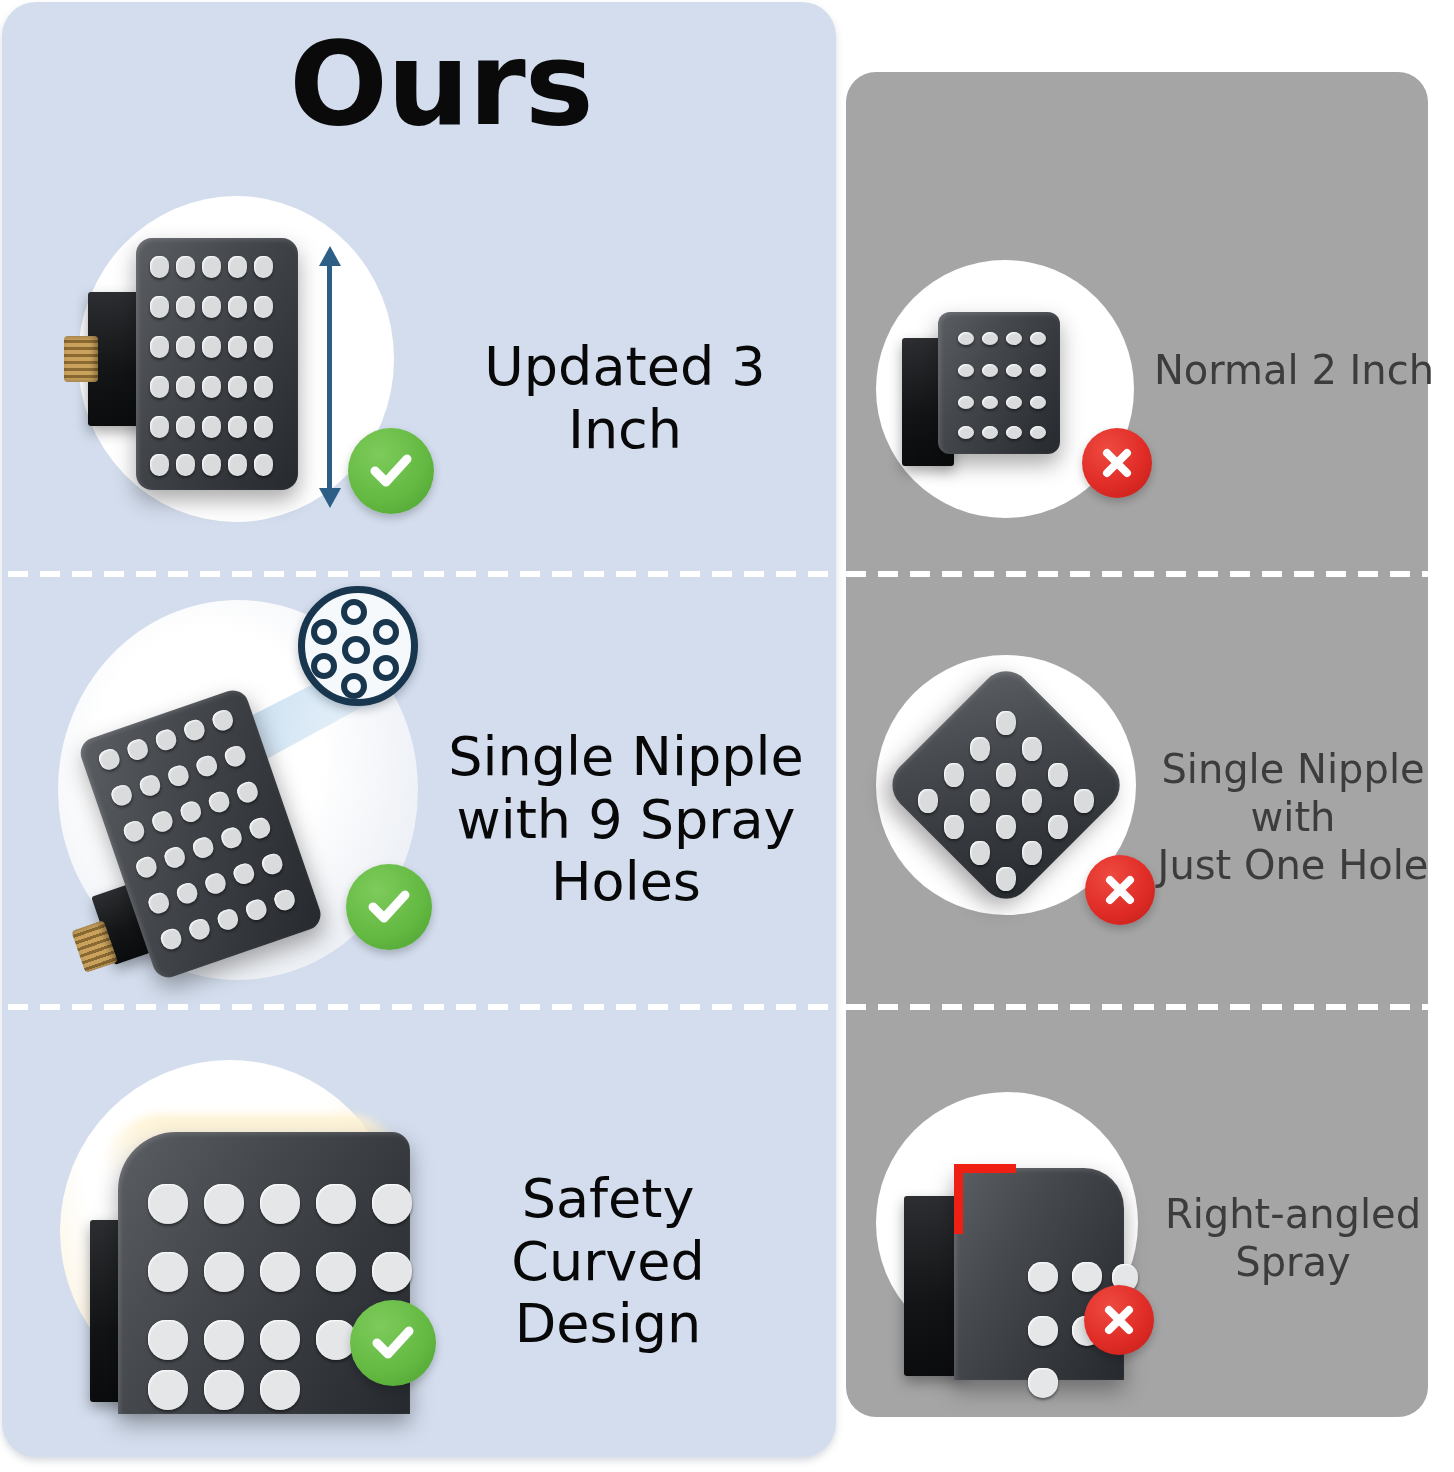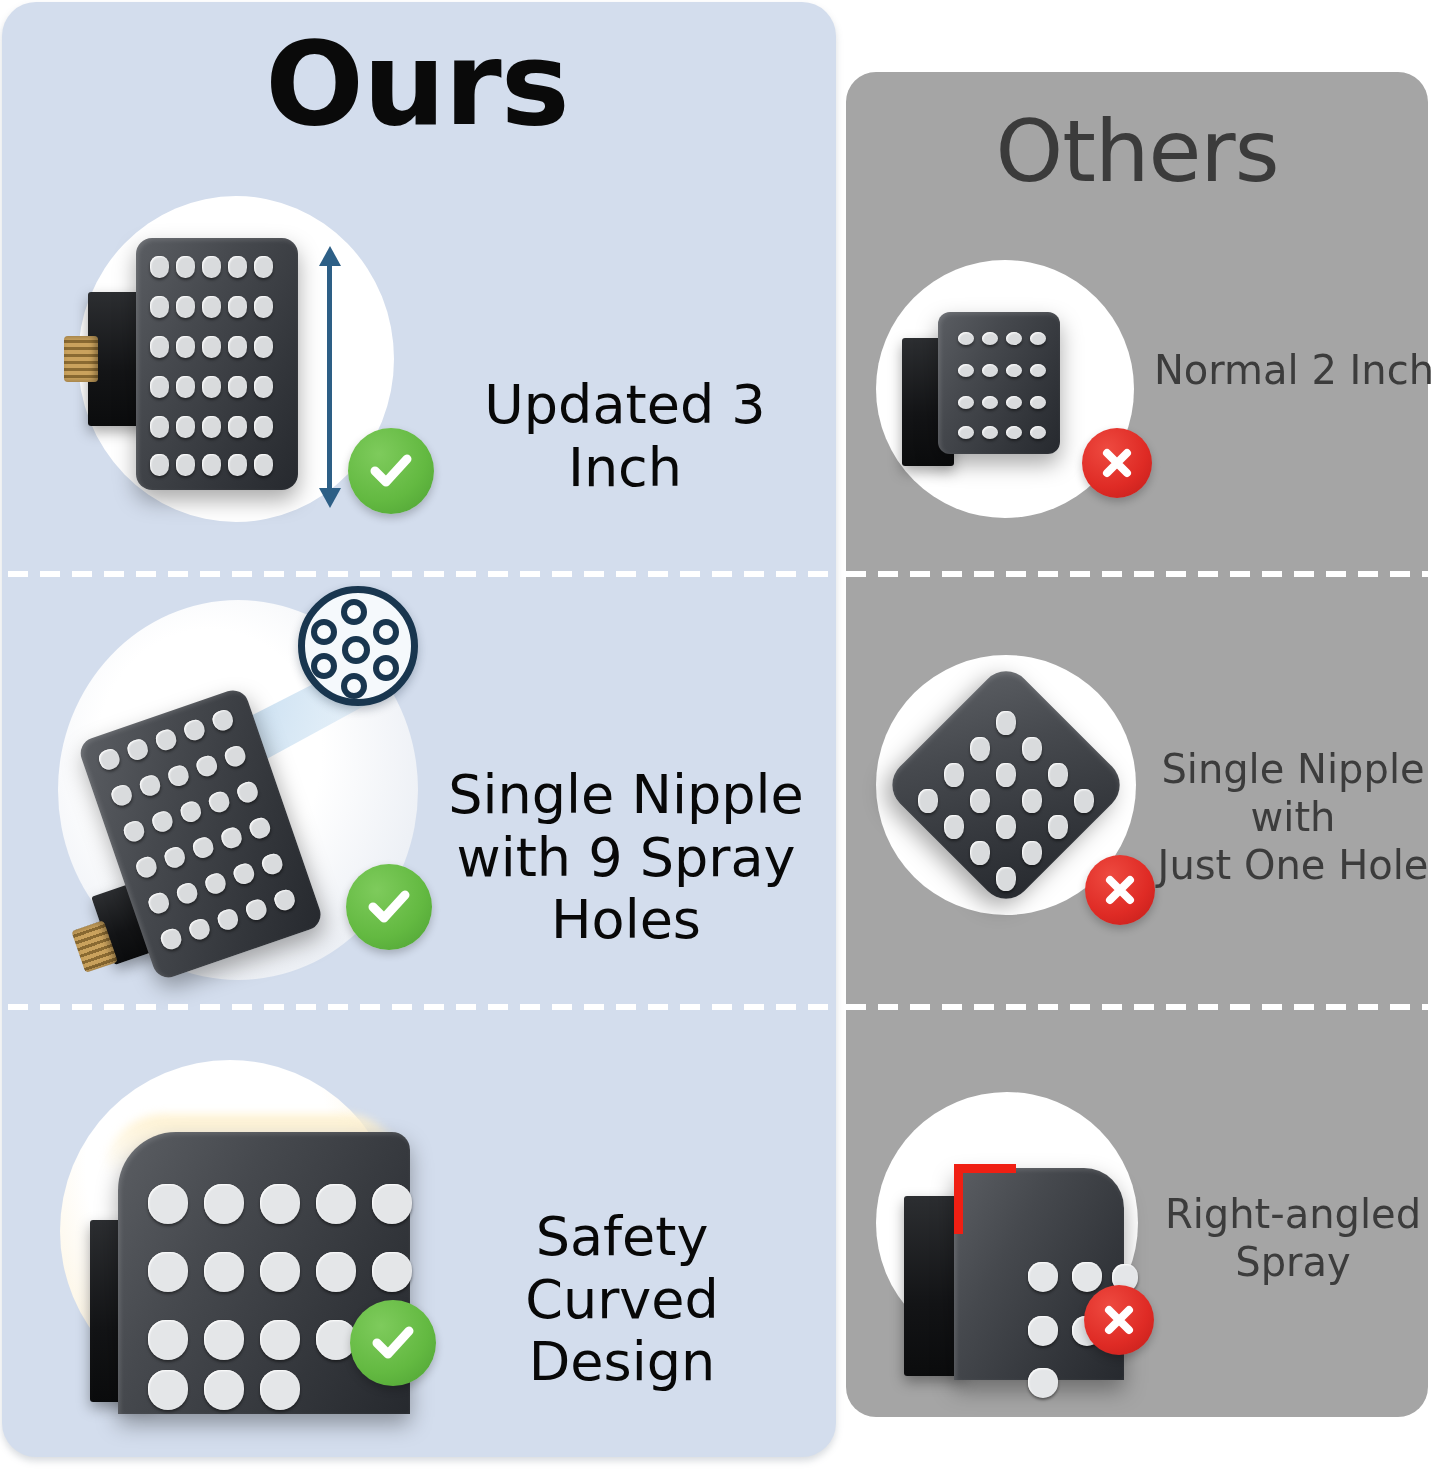--- a/index.html
+++ b/index.html
@@ -19,21 +19,21 @@
     border-radius: 34px;
     box-shadow: 0 4px 7px rgba(120,130,145,0.28);
   }
   #others-panel {
     left: 846px; top: 72px; width: 582px; height: 1345px;
     background: #a5a5a5;
     border-radius: 30px;
   }
 
   
-  .title { position: absolute; font-weight: 400; letter-spacing: -1px; white-space: nowrap; }
+  .title { position: absolute; font-weight: 400; letter-spacing: -1px; white-space: nowrap; margin-left: 24px; }
   #ours-title {
     left: 0; top: 26px; width: 834px; text-align: center;
     font-size: 116px; line-height: 1; color: #0a0a0a;
     font-family: "DejaVu Sans", sans-serif; font-weight: 700;
   }
   #others-title {
     left: 846px; top: 108px; width: 582px; text-align: center;
     font-size: 86px; line-height: 1; color: #3b3b3b;
     font-family: "DejaVu Sans", sans-serif; font-weight: 400;
   }
@@ -134,21 +134,21 @@
 
   
   .angle-mark {
     position: absolute; border-left: 9px solid #f01f13; border-top: 9px solid #f01f13;
   }
 
   
   .caption { position: absolute; white-space: pre-line; }
   .caption.ours {
     color: #080808; font-family: "DejaVu Sans", sans-serif; font-weight: 400;
-    font-size: 54px; line-height: 1.16; text-align: center; margin-top: 38px;
+    font-size: 54px; line-height: 1.16; text-align: center;
   }
   .caption.others {
     color: #3c3c3c; font-family: "DejaVu Sans", sans-serif; font-weight: 400;
     font-size: 40px; line-height: 1.2; text-align: center;
   }
 </style>
 </head>
 <body>
 
 <div id="stage">
@@ -309,27 +309,26 @@
         <div class="nozzle big" style="left:142px; top:238px; width:40px; height:40px;"></div>
       </div>
     </div>
 
     <div class="badge ok" style="left:350px; top:1300px; width:86px; height:86px;">
       <svg width="54" height="54" viewBox="0 0 54 54" aria-hidden="true">
         <path d="M11 27 L22 38 L43 15" stroke="#ffffff" stroke-width="9" fill="none" stroke-linecap="round" stroke-linejoin="round"></path>
       </svg>
     </div>
 
-    <div class="caption ours" style="left:426px; top:1168px; width:392px;">Safety
+    <div class="caption ours" style="left:412px; top:1168px; width:392px;">Safety
 Curved Design</div>
   </div>
 
   <div class="panel" id="others-panel"></div>
 
-  <div class="title" id="others-title">Others</div>
 
   <div class="row">
     <div class="img-stage" style="left:876px; top:260px; width:258px; height:258px;">
       <div class="ellipse-bg"></div>
 
       <div class="arm" style="left:26px; top:78px; width:52px; height:128px;"></div>
 
       <div class="head" style="left:62px; top:52px; width:122px; height:142px; border-radius:12px;">
         <div class="nozzle" style="left:20px; top:20px;  width:16px; height:13px; border-radius:50%;"></div>
         <div class="nozzle" style="left:44px; top:20px;  width:16px; height:13px; border-radius:50%;"></div>

